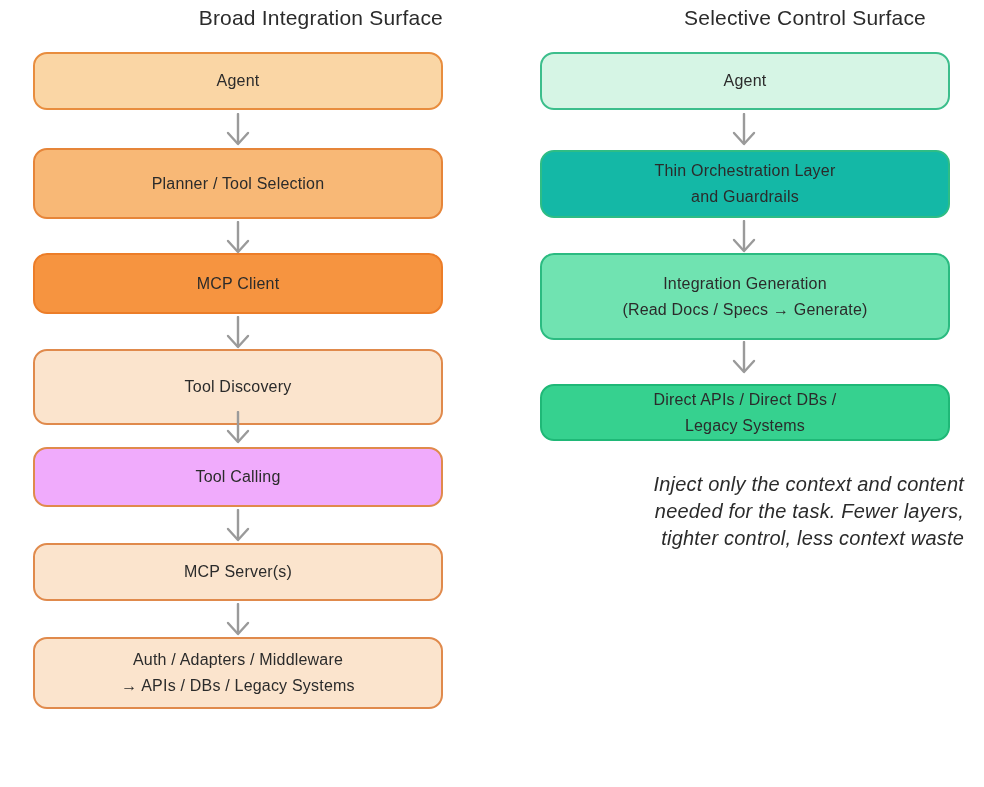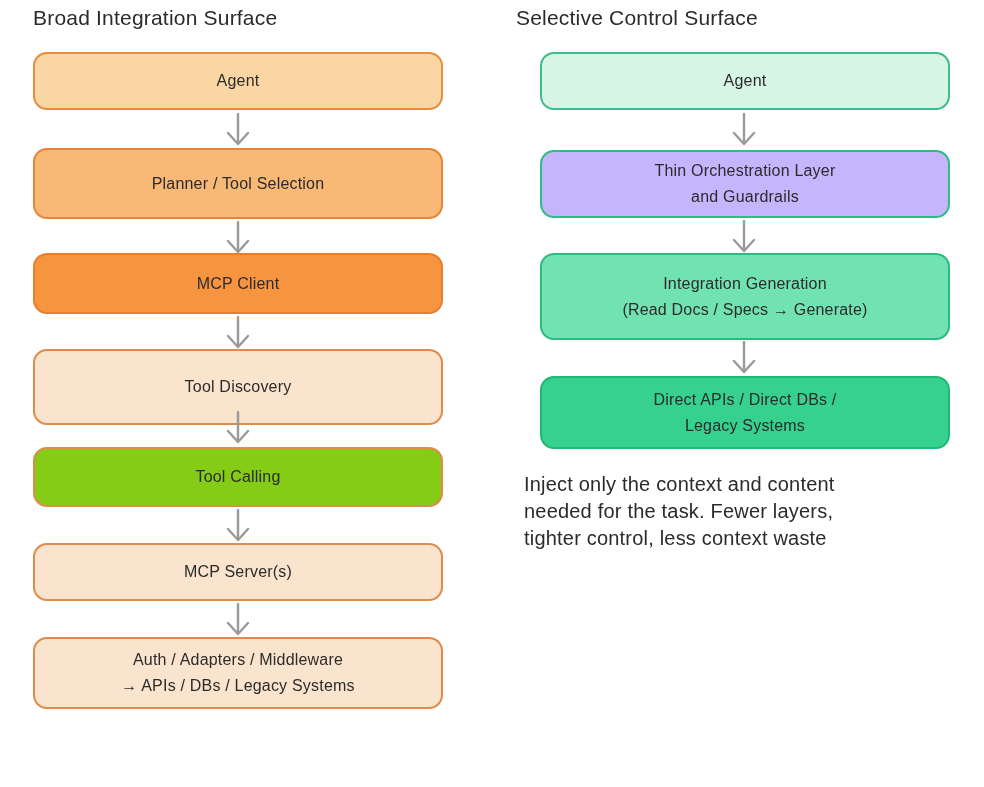--- a/index.html
+++ b/index.html
@@ -4,21 +4,21 @@
 <style>
   html,body{margin:0;padding:0;}
   .stage{
     position:relative;
     width:984px;height:787px;
     overflow:hidden;
     font-family:"Liberation Sans",sans-serif;
   }
   .col-title{
     position:absolute;top:5px;width:410px;
-    text-align:left;
+    text-align:right;
     font-size:21px;line-height:25px;
     letter-spacing:0.2px;
   }
   .left-title{left:33px;}
   .right-title{left:516px;}
   .box{
     position:absolute;box-sizing:border-box;
     display:flex;align-items:center;justify-content:center;
     border:2px solid;border-radius:14px;
     text-align:center;
@@ -31,33 +31,34 @@
   .lb0{top:52px;height:58px;}
   .lb1{top:148px;height:71px;}
   .lb2{top:253px;height:61px;}
   .lb3{top:349px;height:76px;}
   .lb4{top:447px;height:60px;}
   .lb5{top:543px;height:58px;}
   .lb6{top:637px;height:72px;}
   .rb0{top:52px;height:58px;}
   .rb1{top:150px;height:68px;}
   .rb2{top:253px;height:87px;align-items:center;}
-  .rb3{top:376px;height:73px;}
+  .rb3{top:384px;height:57px;}
   .arrow{position:absolute;width:28px;height:34px;}
   .arrow.left{left:224px;}
   .arrow.right{left:730px;}
   .la0{top:113px;} .la1{top:221px;} .la2{top:316px;}
   .la3{top:411px;} .la4{top:509px;} .la5{top:603px;}
   .ra0{top:113px;} .ra1{top:220px;} .ra2{top:341px;}
   .caption{
     position:absolute;width:440px;
-    text-align:left;
+    text-align:right;
     font-size:20px;line-height:26px;
     letter-spacing:0.2px;
     white-space:pre-line;
+    font-style:italic;
   }
   .caption.left{left:18px;top:726px;}
   .caption.right{left:524px;top:471px;line-height:27px;}
 </style>
 </head>
 <body>
 
 <div class="stage" style="color: rgb(43, 43, 43); background-color: rgb(255, 255, 255);">
 
   <div class="col-title left-title">Broad Integration Surface</div>
@@ -87,21 +88,21 @@
   </svg>
 
   <div class="box left lb3" style="background-color: rgb(251, 228, 205); border-color: rgb(224, 138, 76);">
     <span>Tool Discovery</span>
   </div>
   <svg class="arrow left la3" viewBox="0 0 28 34" style="stroke: rgb(154, 154, 154);">
     <line x1="14" y1="1" x2="14" y2="30" stroke-width="2.4" stroke-linecap="round"></line>
     <polyline points="4,20 14,31 24,20" fill="none" stroke-width="2.4" stroke-linecap="round" stroke-linejoin="round"></polyline>
   </svg>
 
-  <div class="box left lb4" style="background-color: #84cc16; border-color: rgb(224, 138, 76);">
+  <div class="box left lb4" style="background-color: #f0abfc; border-color: rgb(224, 138, 76);">
     <span>Tool Calling</span>
   </div>
   <svg class="arrow left la4" viewBox="0 0 28 34" style="stroke: rgb(154, 154, 154);">
     <line x1="14" y1="1" x2="14" y2="30" stroke-width="2.4" stroke-linecap="round"></line>
     <polyline points="4,20 14,31 24,20" fill="none" stroke-width="2.4" stroke-linecap="round" stroke-linejoin="round"></polyline>
   </svg>
 
   <div class="box left lb5" style="background-color: rgb(251, 228, 205); border-color: rgb(224, 138, 76);">
     <span>MCP Server(s)</span>
   </div>
@@ -119,21 +120,21 @@
   <div class="col-title right-title">Selective Control Surface</div>
 
   <div class="box right rb0" style="background-color: rgb(214, 245, 229); border-color: rgb(60, 190, 140);">
     <span>Agent</span>
   </div>
   <svg class="arrow right ra0" viewBox="0 0 28 34" style="stroke: rgb(154, 154, 154);">
     <line x1="14" y1="1" x2="14" y2="30" stroke-width="2.4" stroke-linecap="round"></line>
     <polyline points="4,20 14,31 24,20" fill="none" stroke-width="2.4" stroke-linecap="round" stroke-linejoin="round"></polyline>
   </svg>
 
-  <div class="box right rb1" style="background-color: #c4b5fd; border-color: rgb(46, 189, 133); justify-content: center;">
+  <div class="box right rb1" style="background-color: #14b8a6; border-color: rgb(46, 189, 133); justify-content: center;">
     <span>Thin Orchestration Layer
 and Guardrails</span>
   </div>
   <svg class="arrow right ra1" viewBox="0 0 28 34" style="stroke: rgb(154, 154, 154);">
     <line x1="14" y1="1" x2="14" y2="30" stroke-width="2.4" stroke-linecap="round"></line>
     <polyline points="4,20 14,31 24,20" fill="none" stroke-width="2.4" stroke-linecap="round" stroke-linejoin="round"></polyline>
   </svg>
 
   <div class="box right rb2" style="background-color: rgb(112, 227, 177); border-color: rgb(43, 187, 129);">
     <span>Integration Generation

